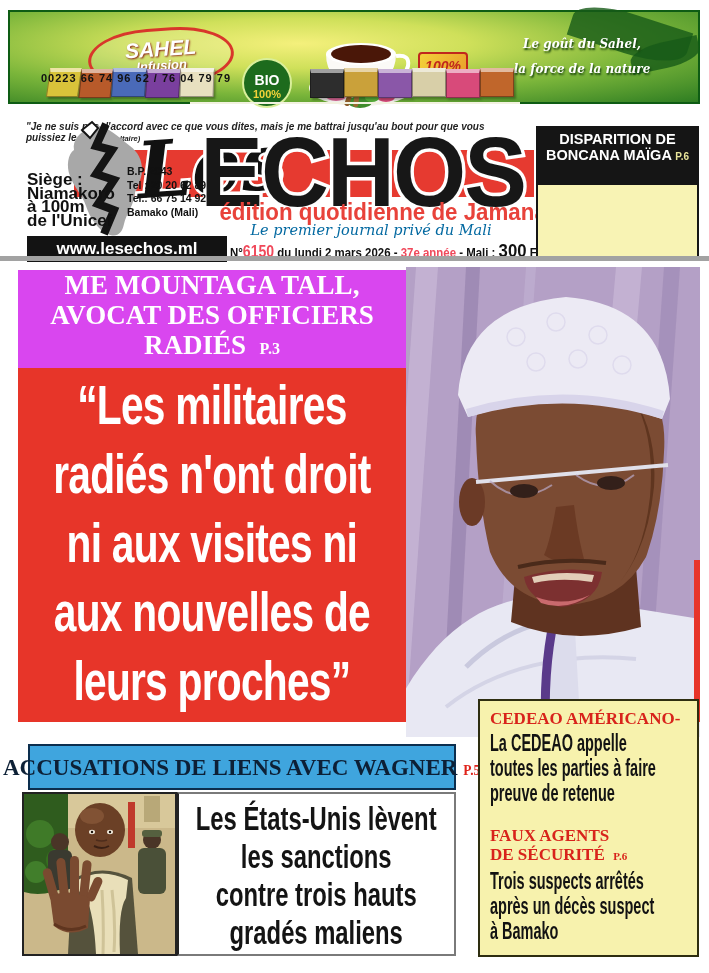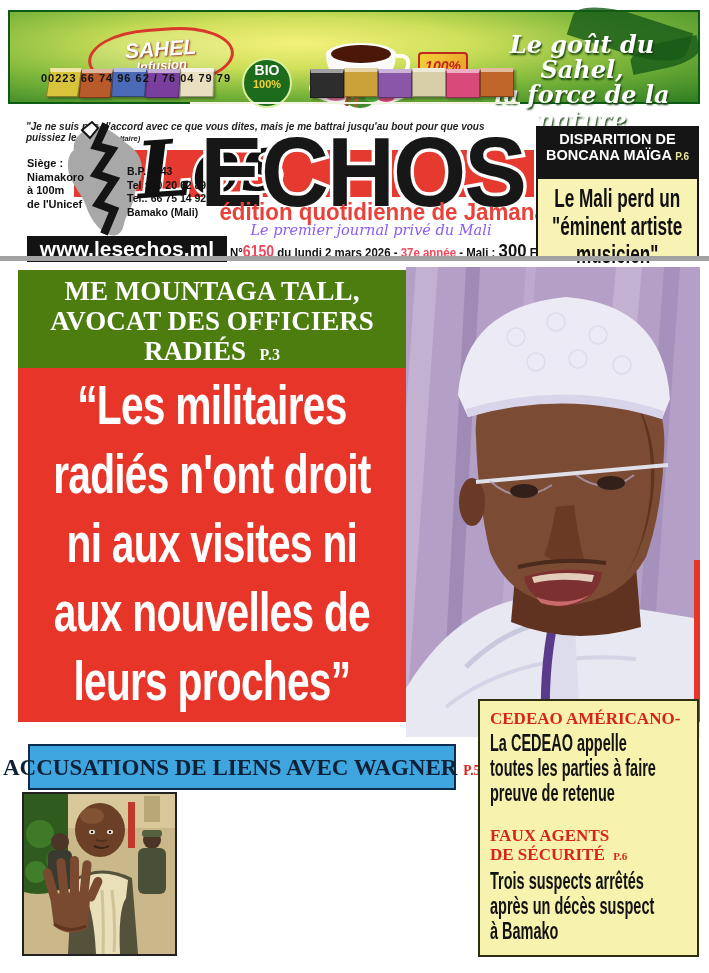--- a/index.html
+++ b/index.html
@@ -13,56 +13,56 @@
   .leafdeco{background:#175a18;border-radius:50% 0 50% 0;opacity:.8;}
   #brand-swoosh{left:78px;top:16px;width:140px;height:52px;border:3px solid #d8372b;border-radius:50%/60%;
                 background:rgba(255,255,255,.15);transform:rotate(-4deg);}
   .brand-txt{color:#fff;font-style:italic;font-weight:bold;text-shadow:1px 1px 2px #8a2018;text-align:center;}
   #bio-badge{left:232px;top:46px;width:50px;height:50px;border-radius:50%;background:#1d6b1d;
              border:2px solid #d9ef9a;text-align:center;box-sizing:border-box;}
   #cup{left:292px;top:14px;width:118px;height:86px;}
   #origin-badge{left:408px;top:40px;width:50px;height:36px;background:linear-gradient(120deg,#f3d23a,#e89a2a);
                 border:2px solid #c0271d;border-radius:4px;text-align:center;box-sizing:border-box;}
   #slogan{left:458px;top:20px;width:228px;text-align:center;color:#fff;font-family:"DejaVu Serif",serif;
-          font-style:italic;font-weight:bold;font-size:24px;line-height:25px;text-shadow:1px 2px 2px #143f0c;}
+          font-style:italic;font-weight:bold;font-size:12px;line-height:25px;text-shadow:1px 2px 2px #143f0c;}
   .teabox{height:24px;border:1px solid rgba(0,0,0,.35);border-top:4px solid rgba(255,255,255,.55);
           box-shadow:2px 2px 2px rgba(0,0,0,.3);}
   #phone-row{left:0;top:60px;width:692px;text-align:left;color:#111;font-weight:bold;font-size:11px;letter-spacing:1px;margin-left:31px;}
   #phone-rule{left:180px;top:90px;width:330px;height:2px;background:#f2f2e0;}
 
   
   #quote-line{left:26px;top:121px;width:496px;font-size:10px;font-weight:bold;font-style:italic;color:#222;}
   #quote-line .attr{font-size:7.5px;}
   #red-bar{left:74px;top:150px;width:460px;height:47px;background:#e63a30;}
   #logo-svg{left:60px;top:88px;width:478px;height:152px;}
-  #addr{left:27px;top:157px;font-size:11px;font-weight:bold;color:#111;line-height:13.5px;}
+  #addr{left:27px;top:173px;font-size:17px;font-weight:bold;color:#111;line-height:13.5px;}
   #contact{left:127px;top:165px;font-size:10.5px;font-weight:bold;color:#111;line-height:13.5px;}
   #edition-line{left:208px;top:198px;width:326px;text-align:center;color:#e8423a;font-weight:bold;font-size:24px;transform:scaleX(.93);transform-origin:center;white-space:nowrap;}
-  #tagline{left:208px;top:222px;width:326px;text-align:center;color:#8b5cf6;font-family:"DejaVu Serif",serif;font-style:italic;font-size:14.5px;}
+  #tagline{left:208px;top:222px;width:326px;text-align:center;color:#0369a1;font-family:"DejaVu Serif",serif;font-style:italic;font-size:14.5px;}
   #site-box{left:27px;top:236px;width:200px;height:26px;background:#131313;color:#fff;font-weight:bold;
-            font-size:21px;text-align:center;line-height:26px;}
+            font-size:17px;text-align:center;line-height:26px;}
   #issue-line{left:230px;top:240px;width:350px;white-space:nowrap;transform:scaleX(.88);transform-origin:0 0;
               font-weight:bold;color:#111;font-size:13px;}
   #issue-line .num{color:#f0485a;font-size:16px;}
   #issue-line .yr{color:#f0485a;}
   #issue-line .price{font-size:19px;}
 
   
   #tr-box{left:536px;top:126px;width:163px;height:133px;border:2px solid #151515;box-sizing:border-box;background:#f8f3b4;}
-  #tr-head{background:#151515;color:#fff;text-align:center;font-weight:bold;font-size:14.5px;line-height:16px;padding:3px 0 14px;}
+  #tr-head{background:#151515;color:#fff;text-align:center;font-weight:bold;font-size:14.5px;line-height:16px;padding:3px 0 20px;}
   #tr-head .pref{font-size:10px;color:#e8e49a;}
   #tr-body{padding-top:5px;}
   #tr-body .ln{font-weight:bold;color:#101010;font-size:26px;line-height:28px;white-space:nowrap;text-align:center;width:240px;transform:scaleX(.66);transform-origin:0 0;}
 
   
   #gray-rule{left:0;top:256px;width:709px;height:5px;background:#a2a2a2;}
 
   
-  #kicker-box{left:18px;top:270px;width:388px;height:98px;background:#4d7c0f;color:#fff;text-align:center;
-              font-family:"Liberation Serif",serif;font-weight:bold;font-size:27px;line-height:30px;padding-top:6px;box-sizing:border-box;}
+  #kicker-box{left:18px;top:270px;width:388px;height:98px;background:#d946ef;color:#fff;text-align:center;
+              font-family:"Liberation Serif",serif;font-weight:bold;font-size:27px;line-height:30px;box-sizing:border-box;}
   #kicker-box .pref{font-size:16px;font-family:"Liberation Serif",serif;}
   #red-box{left:18px;top:368px;width:388px;height:354px;background:#e73529;overflow:hidden;}
   #red-box .inner{width:524px;transform:scaleX(.74);transform-origin:0 0;padding-top:3px;}
   #red-box .ln{color:#fff;font-weight:bold;font-size:55px;line-height:69px;letter-spacing:-1px;text-align:center;white-space:nowrap;}
 
   
   #main-photo{left:406px;top:267px;width:294px;height:470px;}
   #photo-red-sliver{left:694px;top:560px;width:6px;height:162px;background:#e73529;}
 
   
@@ -91,21 +91,21 @@
 <div id="page">
 
   <div id="banner" class="abs">
     <div class="abs leafdeco" style="left:560px;top:2px;width:120px;height:40px;transform:rotate(18deg);"></div>
     <div class="abs leafdeco" style="left:620px;top:30px;width:70px;height:26px;transform:rotate(-12deg);"></div>
     <div id="brand-swoosh" class="abs">
       <div class="brand-txt" style="font-size:21px;margin-top:6px;">SAHEL</div>
       <div class="brand-txt" style="font-size:13px;margin-top:-3px;">Infusion</div>
     </div>
     <div id="bio-badge" class="abs">
-      <div style="color:#fff;font-weight:bold;font-size:14px;margin-top:2px;">BIO</div>
+      <div style="color:#fff;font-weight:bold;font-size:14px;margin-top:12px;">BIO</div>
       <div style="color:#f3d23a;font-weight:bold;font-size:11px;">100%</div>
     </div>
     <svg id="cup" class="abs" viewBox="0 0 118 86">
       <ellipse cx="59" cy="62" rx="52" ry="18" fill="#f4f2ee"></ellipse>
       <ellipse cx="59" cy="58" rx="40" ry="13" fill="#e4e0d8"></ellipse>
       <path d="M24,28 Q24,58 59,60 Q94,58 94,28 Z" fill="#fbfaf7"></path>
       <ellipse cx="59" cy="28" rx="35" ry="11" fill="#fff"></ellipse>
       <ellipse cx="59" cy="28" rx="30" ry="9" fill="#4a1708"></ellipse>
       <path d="M94,30 q14,-2 12,10 q-2,10 -14,6" fill="none" stroke="#fff" stroke-width="4"></path>
       <ellipse cx="34" cy="70" rx="10" ry="5" fill="#e06a9a"></ellipse>
@@ -179,25 +179,20 @@
 
   <div id="issue-line" class="abs">
     <span>N°</span><span class="num">6150</span><span> du lundi 2 mars 2026 - </span><span class="yr">37e année</span><span> - Mali : </span><span class="price">300</span><span> F CFA</span>
   </div>
 
   <div id="tr-box" class="abs">
     <div id="tr-head">
       <div>DISPARITION DE</div>
       <div><span>BONCANA MAÏGA</span> <span class="pref">P.6</span></div>
     </div>
-    <div id="tr-body">
-      <div class="ln">Le Mali perd un</div>
-      <div class="ln">"éminent artiste</div>
-      <div class="ln">musicien"</div>
-    </div>
   </div>
 
   <div id="gray-rule" class="abs"></div>
 
   <div id="kicker-box" class="abs">
     <div>ME MOUNTAGA TALL,</div>
     <div>AVOCAT DES OFFICIERS</div>
     <div><span>RADIÉS</span>&nbsp;&nbsp;<span class="pref">P.3</span></div>
   </div>
 
@@ -331,14 +326,22 @@
         <rect x="34" y="64" width="9" height="40" rx="4.5" transform="rotate(-6 38 84)"></rect>
         <rect x="46" y="62" width="9" height="42" rx="4.5"></rect>
         <rect x="57" y="66" width="9" height="38" rx="4.5" transform="rotate(6 61 85)"></rect>
         <rect x="66" y="82" width="9" height="26" rx="4.5" transform="rotate(24 70 95)"></rect>
         <path d="M26,102 Q44,94 66,104 L64,134 Q45,144 30,132 Z"></path>
       </g>
       <path d="M30,130 q16,10 32,2" stroke="#5f351f" stroke-width="3" fill="none"></path>
     </svg>
   </div>
 
+  <div id="bs-headline" class="abs">
+    <div class="inner">
+      <div class="ln">Les États-Unis lèvent</div>
+      <div class="ln">les sanctions</div>
+      <div class="ln">contre trois hauts</div>
+      <div class="ln">gradés maliens</div>
+    </div>
+  </div>
 
 </div>
 
 </body></html>

